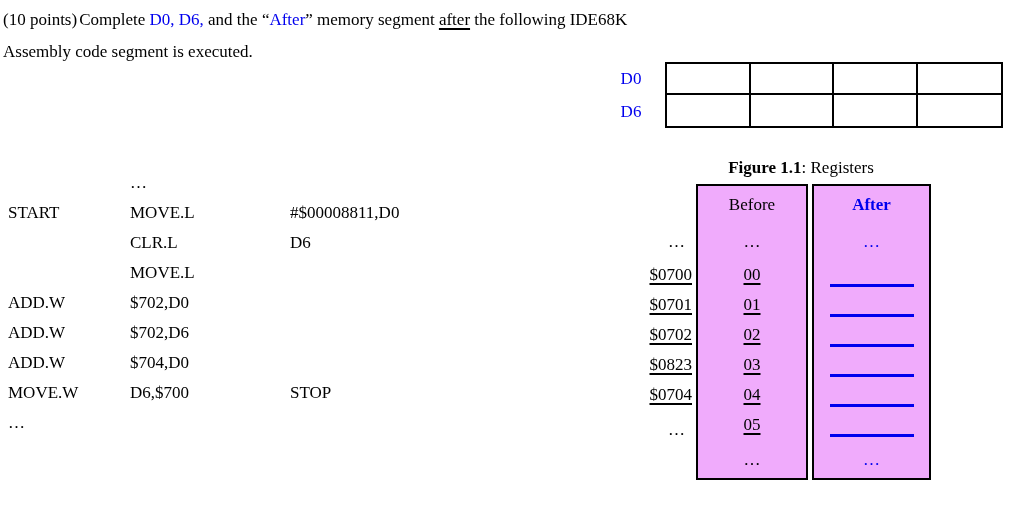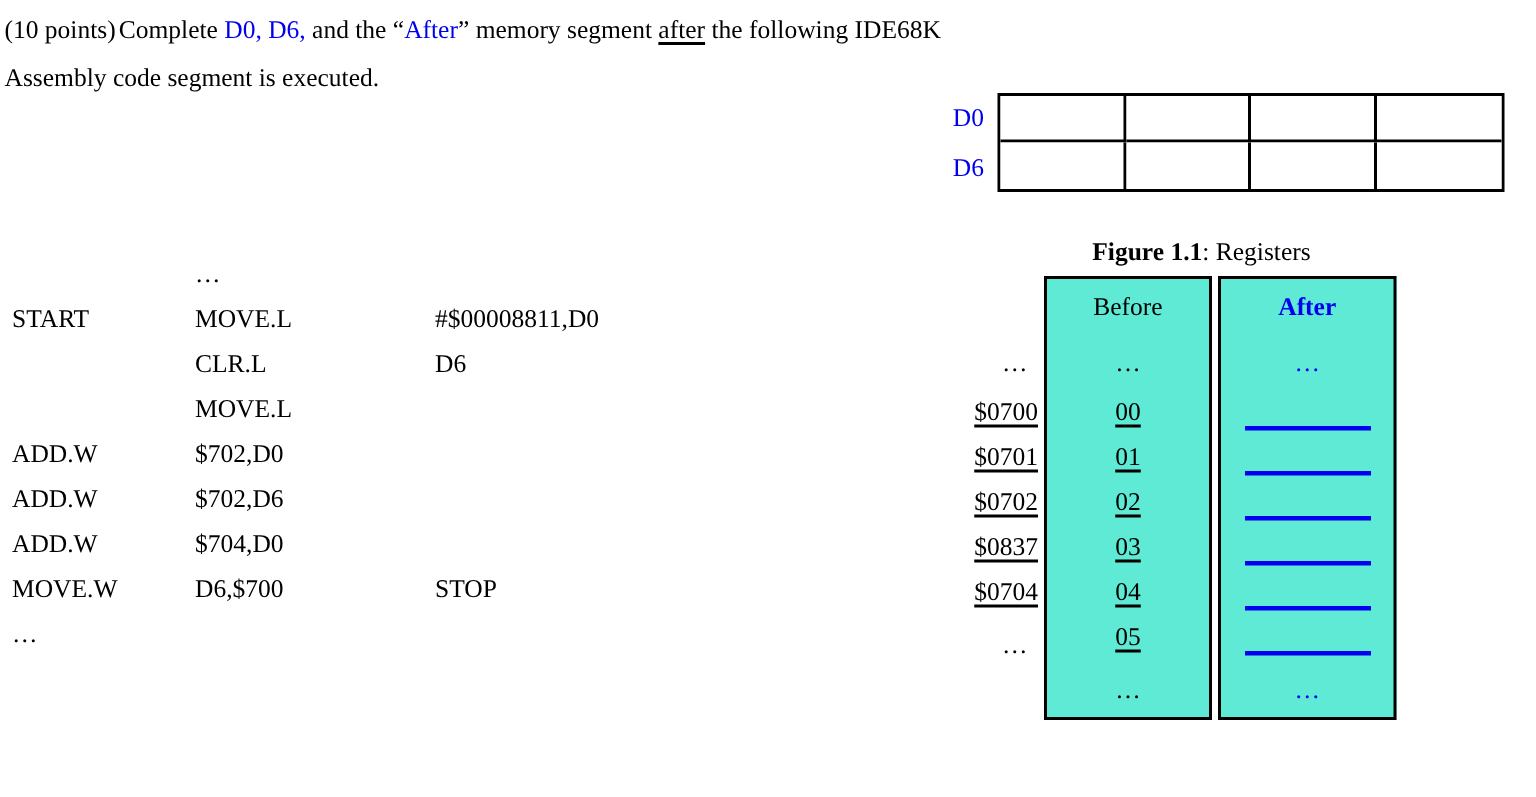--- a/index.html
+++ b/index.html
@@ -12,21 +12,21 @@
   }
   .blue { color: var(--blue); }
   .bold { font-weight: bold; }
   .u { text-decoration: underline; text-decoration-thickness: 2px; text-underline-offset: 3px; }
 
   
   .title { position: absolute; left: 3px; top: 4px; width: 1018px; line-height: 32px; }
   .title .gap { margin-left: 2px; }
 
   
-  .reg-label { position: absolute; left: 606px; width: 50px; text-align: right; line-height: 31px; color: var(--blue); }
+  .reg-label { position: absolute; left: 606px; width: 50px; text-align: center; line-height: 31px; color: var(--blue); }
   #reg-label-0 { top: 63px; }
   #reg-label-1 { top: 96px; }
   .reg-table {
     position: absolute; left: 665px; top: 62px; width: 338px; height: 66px;
     border: 2px solid #000; display: grid;
     grid-template-columns: repeat(4, 1fr); grid-template-rows: 1fr 1fr;
   }
   .reg-cell { border-right: 2px solid #000; border-bottom: 2px solid #000; background: #fff; }
   .reg-cell:nth-child(4n) { border-right: none; }
   .reg-cell:nth-child(n+5) { border-bottom: none; }
@@ -43,21 +43,21 @@
   .code div { height: 30px; }
 
   
   .addr-col { position: absolute; left: 556px; top: 186px; width: 136px; text-align: right; }
   .m-head { height: 36px; line-height: 38px; }
   .m-ell  { height: 38px; line-height: 40px; }
   .m-row  { height: 30px; line-height: 30px; }
   .addr-col .m-ell { padding-right: 7px; }
   .mem-box {
     position: absolute; top: 184px; height: 296px;
-    border: 2px solid #000; text-align: center; background: #5eead4;
+    border: 2px solid #000; text-align: center; background: #f0abfc;
   }
   #before-box { left: 696px; width: 112px; }
   #after-box  { left: 812px; width: 119px; }
   .after-row { height: 30px; display: flex; flex-direction: column; justify-content: flex-end; }
   .blank-line { height: 3px; width: 84px; background: var(--blue); margin: 0 auto 3px auto; }
 </style>
 </head>
 <body>
 
 <div class="page">
@@ -94,21 +94,21 @@
     <div></div><div>MOVE.W</div><div>D6,$700</div>
     <div>STOP</div><div>…</div><div></div>
   </div>
 
   <div class="addr-col">
     <div class="m-head"></div>
     <div class="m-ell">…</div>
     <div class="m-row"><span class="u">$0700</span></div>
     <div class="m-row"><span class="u">$0701</span></div>
     <div class="m-row"><span class="u">$0702</span></div>
-    <div class="m-row"><span class="u">$0837</span></div>
+    <div class="m-row"><span class="u">$0823</span></div>
     <div class="m-row"><span class="u">$0704</span></div>
     <div class="m-ell">…</div>
   </div>
 
   <div class="mem-box" id="before-box">
     <div class="m-head">Before</div>
     <div class="m-ell">…</div>
     <div class="m-row"><span class="u">00</span></div>
     <div class="m-row"><span class="u">01</span></div>
     <div class="m-row"><span class="u">02</span></div>

